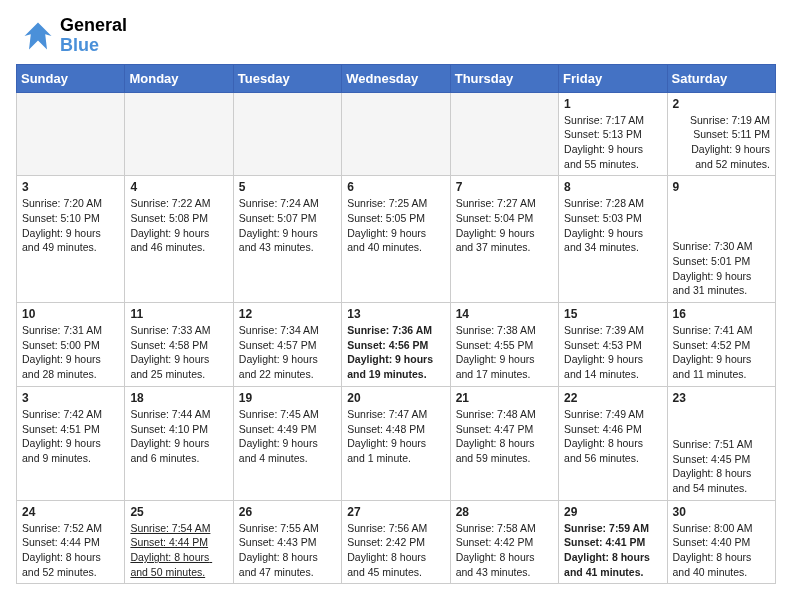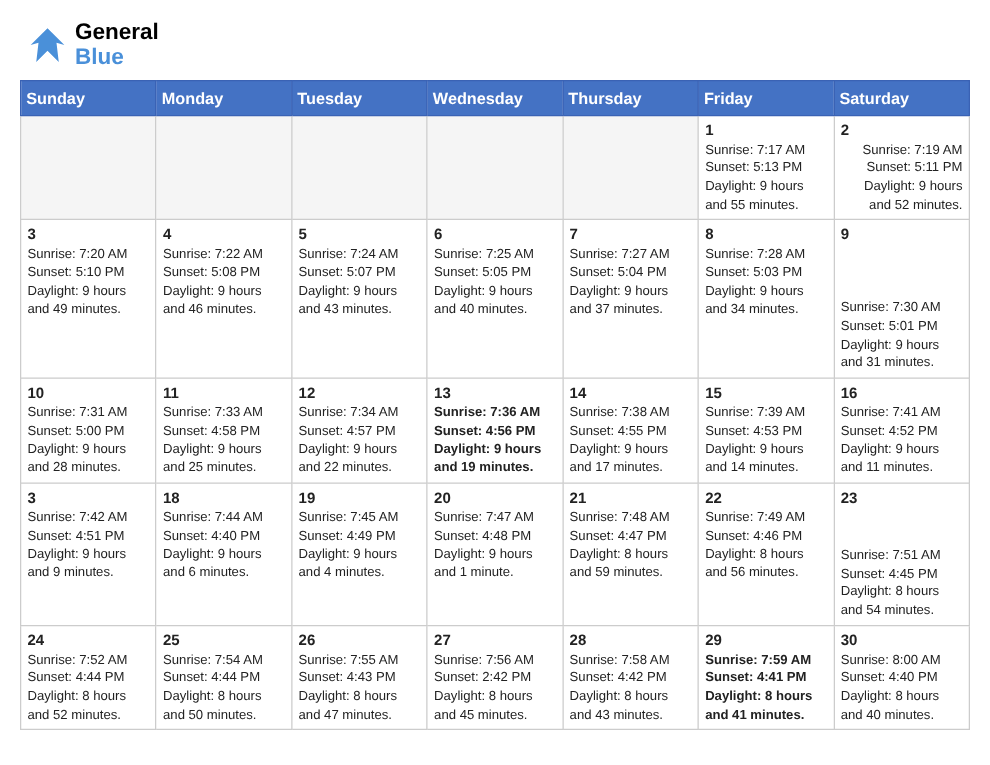--- a/index.html
+++ b/index.html
@@ -199,21 +199,21 @@
         <tr>
           <td>
             <span class="day-num">3</span>
             <div class="day-info" style="white-space: pre-wrap;">Sunrise: 7:42 AM
 Sunset: 4:51 PM
 Daylight: 9 hours and 9 minutes.</div>
           </td>
           <td>
             <span class="day-num">18</span>
             <div class="day-info" style="white-space: pre-wrap;">Sunrise: 7:44 AM
-Sunset: 4:40 PM
+Sunset: 4:10 PM
 Daylight: 9 hours and 6 minutes.</div>
           </td>
           <td>
             <span class="day-num">19</span>
             <div class="day-info" style="white-space: pre-wrap;">Sunrise: 7:45 AM
 Sunset: 4:49 PM
 Daylight: 9 hours and 4 minutes.</div>
           </td>
           <td>
             <span class="day-num">20</span>
@@ -242,21 +242,21 @@
         </tr>
         <tr>
           <td>
             <span class="day-num">24</span>
             <div class="day-info" style="white-space: pre-wrap;">Sunrise: 7:52 AM
 Sunset: 4:44 PM
 Daylight: 8 hours and 52 minutes.</div>
           </td>
           <td>
             <span class="day-num">25</span>
-            <div class="day-info" style="white-space: pre-wrap;">Sunrise: 7:54 AM
+            <div class="day-info" style="white-space: pre-wrap; text-decoration: underline;">Sunrise: 7:54 AM
 Sunset: 4:44 PM
 Daylight: 8 hours and 50 minutes.</div>
           </td>
           <td>
             <span class="day-num">26</span>
             <div class="day-info" style="white-space: pre-wrap;">Sunrise: 7:55 AM
 Sunset: 4:43 PM
 Daylight: 8 hours and 47 minutes.</div>
           </td>
           <td>

